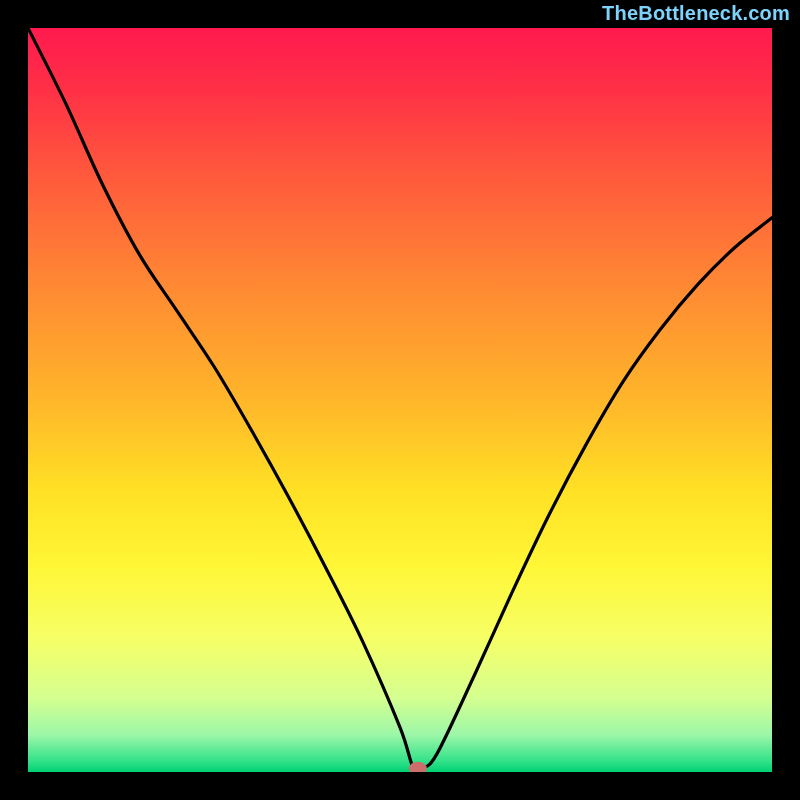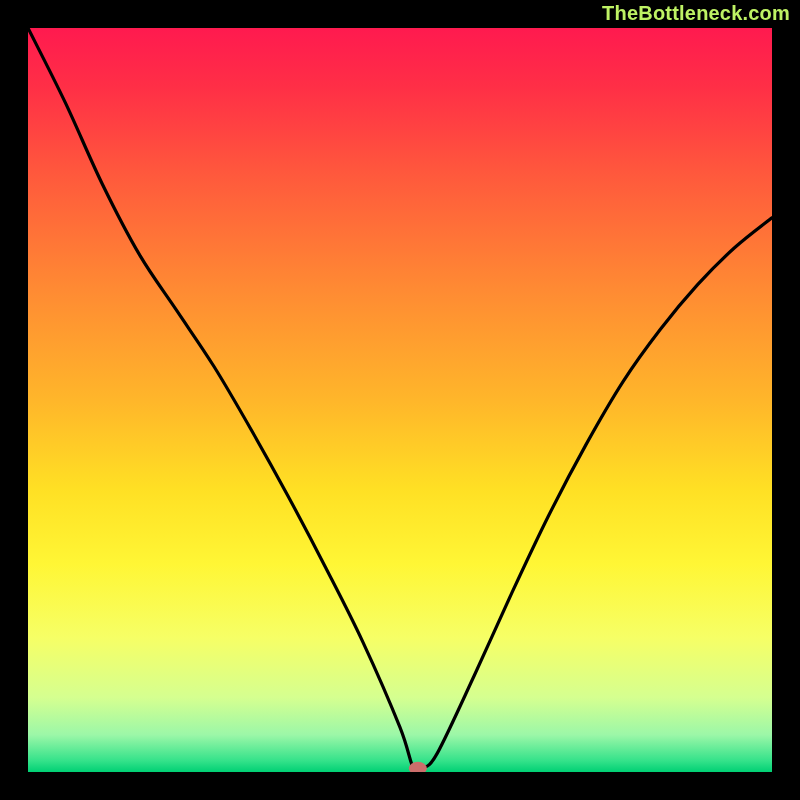--- a/index.html
+++ b/index.html
@@ -13,21 +13,21 @@
   .frame {
     position: relative;
     width: 800px;
     height: 800px;
     background: #000;
   }
   .watermark {
     position: absolute;
     top: 2px;
     right: 10px;
-    color: #bef264;
+    color: #7dd3fc;
     font-family: Arial, Helvetica, sans-serif;
     font-size: 20px;
     font-weight: 600;
     letter-spacing: 0.2px;
   }
   svg.chart {
     position: absolute;
     left: 28px;
     top: 28px;
     width: 744px;

